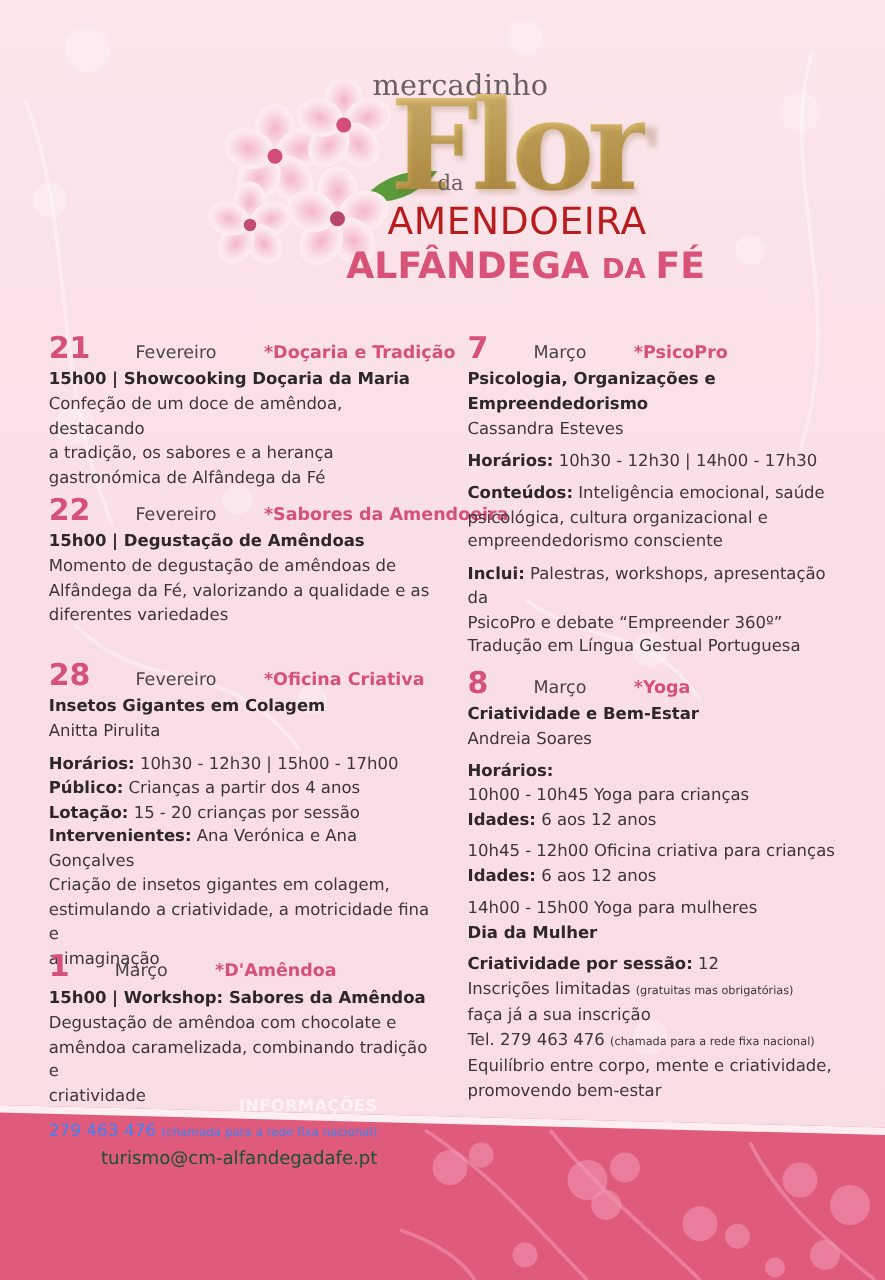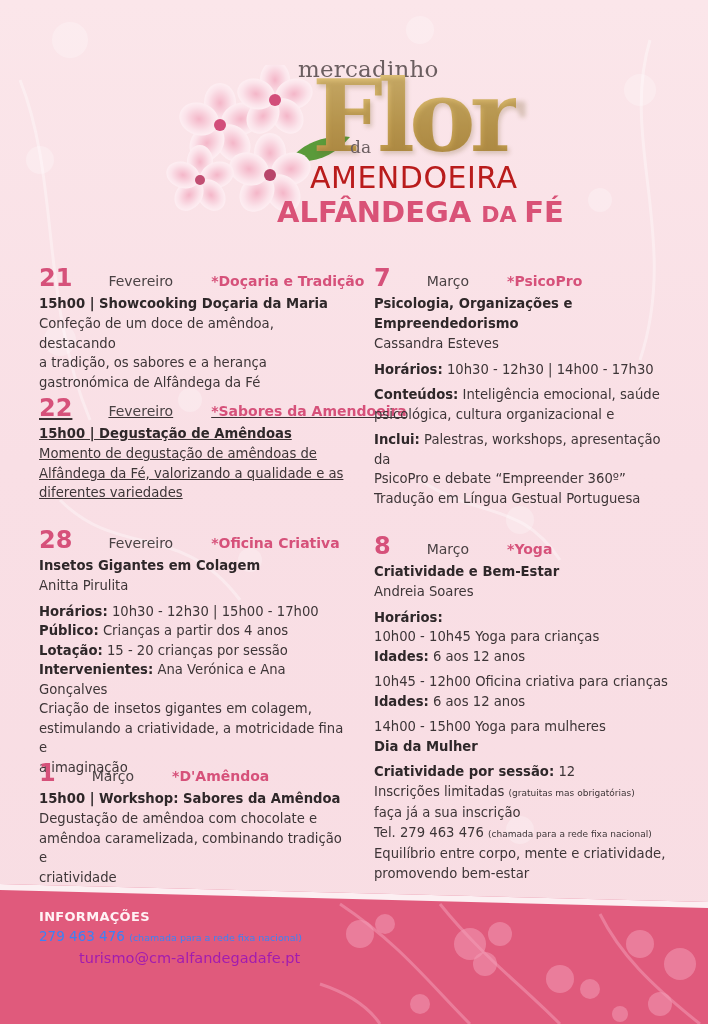--- a/index.html
+++ b/index.html
@@ -56,25 +56,25 @@
     .ev-title { font-size: 13.2px; font-weight: bold; color: #2e2729; line-height: 20px; margin-top: 2px; }
     .ev-line { font-size: 13.2px; color: #3d3537; line-height: 19.5px; }
     .ev-line b { color: #2e2729; }
     .gap { height: 6px; }
     .tiny { font-size: 9px; color: #3d3537; }
 
     
     .footer {
       position: absolute; left: 0; top: 884px; width: 708px; height: 140px;
     }
-    .footer-text { position: absolute; left: 39px; top: 908px; color: #fbe6ec; }
+    .footer-text { position: absolute; left: 39px; top: 877px; color: #fbe6ec; text-align: right; }
     .f-title { font-weight: bold; font-size: 13px; letter-spacing: 0.3px; color: #fff2f5; line-height: 18px; }
     .f-phone { font-size: 13.5px; line-height: 20px; color: #3b82f6; }
     .f-phone .tiny-f { font-size: 9.5px; }
-    .f-email { font-size: 14.5px; line-height: 21px; color: #a21caf; margin-left: 40px; }
+    .f-email { font-size: 14.5px; line-height: 21px; color: #14532d; margin-left: 40px; }
   </style>
 </head>
 <body>
 
 <div class="poster">
 
   <svg class="bg-deco" width="708" height="1024" viewBox="0 0 708 1024">
     <g stroke="#ffffff" stroke-opacity="0.35" fill="none" stroke-width="3">
       <path d="M20 80 C60 180 40 300 90 420"></path>
       <path d="M60 500 C120 560 180 520 240 600"></path>
@@ -157,21 +157,21 @@
         <span class="ev-day">21</span>
         <span class="ev-month">Fevereiro</span>
         <span class="ev-theme">*Doçaria e Tradição</span>
       </div>
       <div class="ev-title">15h00 | Showcooking Doçaria da Maria</div>
       <div class="ev-line">Confeção de um doce de amêndoa, destacando</div>
       <div class="ev-line">a tradição, os sabores e a herança</div>
       <div class="ev-line">gastronómica de Alfândega da Fé</div>
     </div>
 
-    <div class="event" style="height:132px;text-decoration:underline;">
+    <div class="event" style="height:132px;">
       <div class="ev-head">
         <span class="ev-day">22</span>
         <span class="ev-month">Fevereiro</span>
         <span class="ev-theme">*Sabores da Amendoeira</span>
       </div>
       <div class="ev-title">15h00 | Degustação de Amêndoas</div>
       <div class="ev-line">Momento de degustação de amêndoas de</div>
       <div class="ev-line">Alfândega da Fé, valorizando a qualidade e as</div>
       <div class="ev-line">diferentes variedades</div>
     </div>
@@ -216,20 +216,21 @@
         <span class="ev-theme">*PsicoPro</span>
       </div>
       <div class="ev-title">Psicologia, Organizações e</div>
       <div class="ev-title" style="margin-top:0">Empreendedorismo</div>
       <div class="ev-line">Cassandra Esteves</div>
       <div class="gap"></div>
       <div class="ev-line"><b>Horários:</b><span> 10h30 - 12h30 | 14h00 - 17h30</span></div>
       <div class="gap"></div>
       <div class="ev-line"><b>Conteúdos:</b><span> Inteligência emocional, saúde</span></div>
       <div class="ev-line">psicológica, cultura organizacional e</div>
+      <div class="ev-line">empreendedorismo consciente</div>
       <div class="gap"></div>
       <div class="ev-line"><b>Inclui:</b><span> Palestras, workshops, apresentação da</span></div>
       <div class="ev-line">PsicoPro e debate “Empreender 360º”</div>
       <div class="ev-line">Tradução em Língua Gestual Portuguesa</div>
     </div>
 
     <div class="event">
       <div class="ev-head">
         <span class="ev-day">8</span>
         <span class="ev-month">Março</span>

